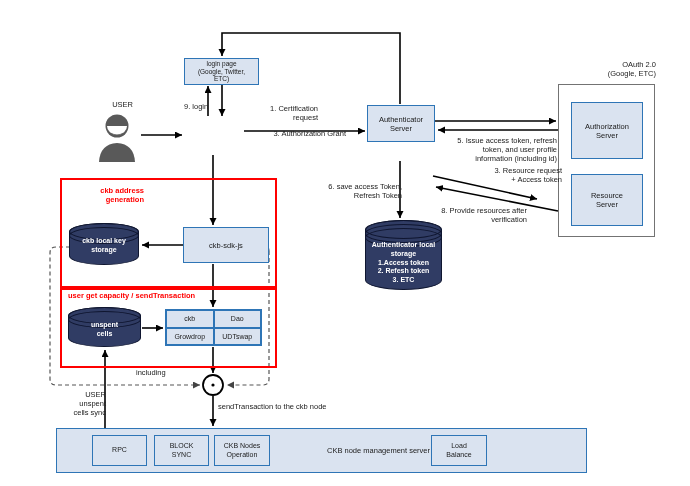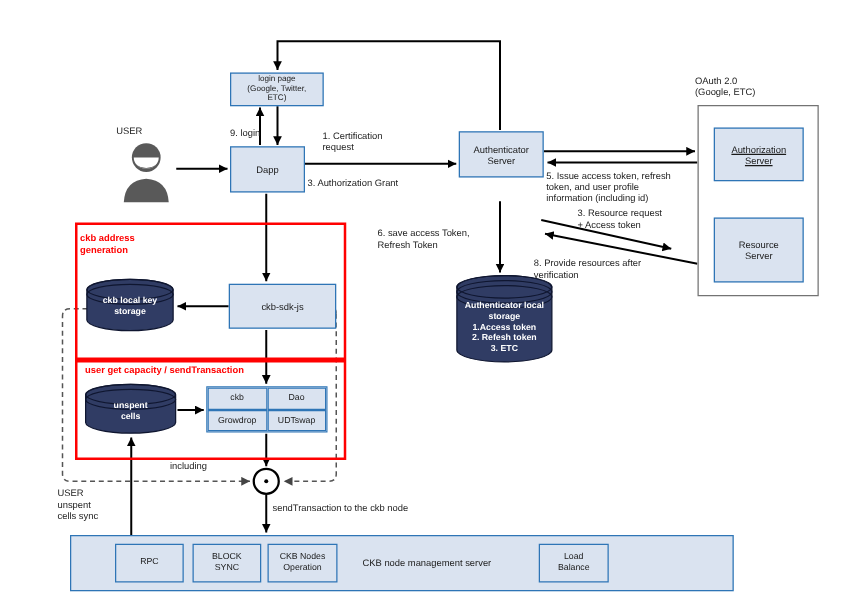--- a/index.html
+++ b/index.html
@@ -2,21 +2,21 @@
 <html style="--box-fill: #dae3f0; --box-stroke: #2e75b6; --cyl-fill: #303c64; --cyl-stroke: #0f1630; --red: #ff0000; --line: #000000; --dashed: #555555; --oauth-stroke: #737373; --user-gray: #595959;"><head>
 <meta charset="utf-8">
 <style>
   html,body{margin:0;padding:0;background:#fff;}
   #canvas{
     position:relative;width:690px;height:486px;background:#fff;overflow:hidden;
     font-family:"Liberation Sans","DejaVu Sans",sans-serif;
   }
   .lbl{
     position:absolute;font-size:7.5px;line-height:1.2;color:#222;
-    text-align:left;white-space:pre-line;z-index:3;
+    text-align:right;white-space:pre-line;z-index:3;
   }
   .lbl.left{text-align:left;}
   .red-lbl{color:var(--red,#ff0000);font-weight:bold;}
   
   .nbox{
     position:absolute;box-sizing:border-box;z-index:2;
     background:var(--box-fill,#dae3f0);
     border:1.6px solid var(--box-stroke,#2e75b6);
     display:flex;align-items:center;justify-content:center;
     text-align:center;font-size:7.5px;line-height:1.2;color:#1a1a1a;
@@ -141,24 +141,23 @@
 generation</div>
   <div class="lbl red-lbl left" style="left:68px;top:291px;width:200px;">user get capacity / sendTransaction</div>
 
   <div class="oauth-box" style="left:558px;top:84px;width:97px;height:153px;"></div>
   <div class="lbl" style="left:556px;top:60px;width:100px;">OAuth 2.0
 (Google, ETC)</div>
 
   <div class="nbox" style="left:184px;top:58px;width:75px;height:27px;font-size:6.5px;">login page
 (Google, Twitter,
 ETC)</div>
-  <div class="nbox" style="left:184px;top:117px;width:60px;height:37px;">Dapp</div>
   <div class="nbox" style="left:367px;top:105px;width:68px;height:37px;">Authenticator
 Server</div>
-  <div class="nbox" style="left:571px;top:102px;width:72px;height:43px;text-decoration:underline;">Authorization
+  <div class="nbox" style="left:571px;top:102px;width:72px;height:57px;">Authorization
 Server</div>
   <div class="nbox" style="left:571px;top:174px;width:72px;height:52px;">Resource
 Server</div>
   <div class="nbox" style="left:183px;top:227px;width:86px;height:36px;">ckb-sdk-js</div>
 
   <div class="mgrid" style="left:165px;top:309px;width:97px;height:37px;">
     <div class="cell">ckb</div>
     <div class="cell">Dao</div>
     <div class="cell">Growdrop</div>
     <div class="cell">UDTswap</div>
@@ -198,21 +197,21 @@
       <path d="M10,14 a10,9 0 0 0 20,0 z" fill="#ffffff"></path>
       <path d="M12.4,20 a9,6.5 0 0 0 15.2,0 a12,11 0 0 1 -15.2,0 z" fill="#595959"></path>
       <path d="M2,50 Q3,32 20,31 Q37,32 38,50 Z" fill="#595959"></path>
     </svg>
   </div>
   <div class="lbl" style="left:93px;top:100px;width:40px;">USER</div>
 
   <div class="lbl left" style="left:184px;top:102px;">9. login</div>
   <div class="lbl" style="left:258px;top:104px;width:60px;">1. Certification
 request</div>
-  <div class="lbl" style="left:246px;top:142px;width:100px;">3. Authorization Grant</div>
+  <div class="lbl" style="left:246px;top:129px;width:100px;">3. Authorization Grant</div>
   <div class="lbl" style="left:437px;top:136px;width:120px;">5. Issue access token, refresh
 token, and user profile
 information (including id)</div>
   <div class="lbl" style="left:302px;top:182px;width:100px;">6. save access Token,
 Refresh Token</div>
   <div class="lbl" style="left:462px;top:166px;width:100px;">3. Resource request
 + Access token</div>
   <div class="lbl" style="left:427px;top:206px;width:100px;">8. Provide resources after
 verification</div>
   <div class="lbl left" style="left:136px;top:368px;">including</div>

